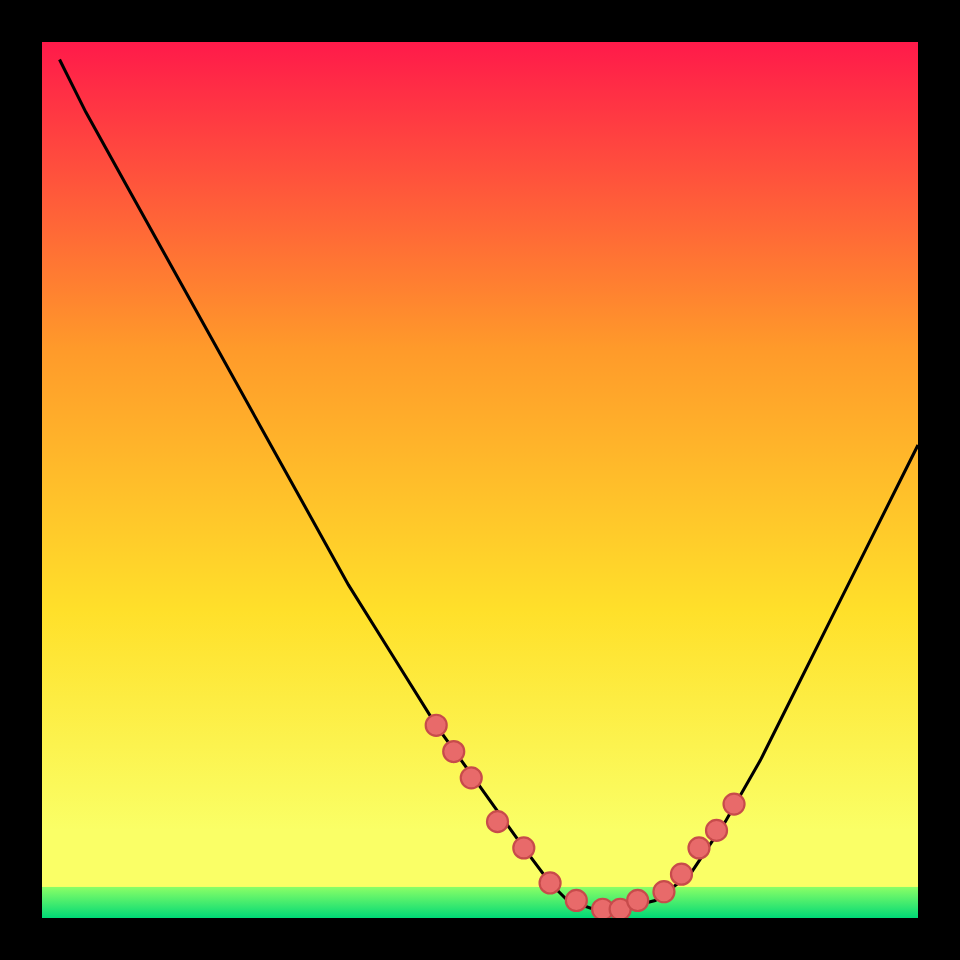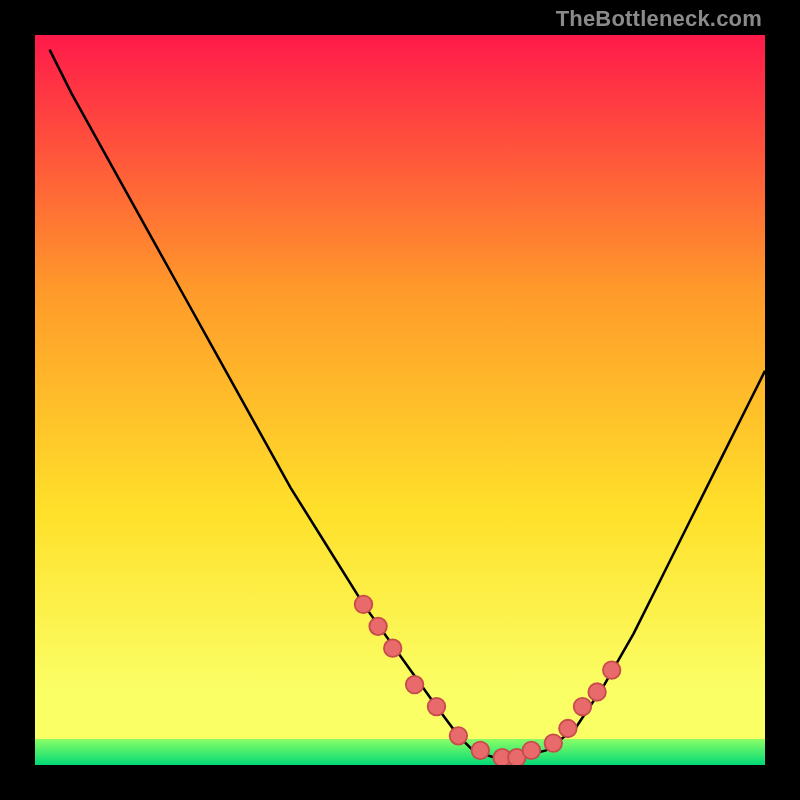--- a/index.html
+++ b/index.html
@@ -49,21 +49,20 @@
     position: absolute;
     inset: 0;
     width: 100%;
     height: 100%;
   }
 </style>
 </head>
 <body>
 
 <div class="stage">
-  <div class="watermark">TheBottleneck.com</div>
 
   <div class="plot-area">
     <svg class="gradient-bg" viewBox="0 0 730 730" preserveAspectRatio="none">
       <defs>
         <linearGradient id="bgGrad" x1="0" y1="0" x2="0" y2="1">
           <stop offset="0" stop-color="#ff1a4a"></stop>
           <stop offset="0.35" stop-color="#ff9a2a"></stop>
           <stop offset="0.65" stop-color="#ffe02a"></stop>
           <stop offset="0.9" stop-color="#faff66"></stop>
           <stop offset="1" stop-color="#faff66"></stop>

